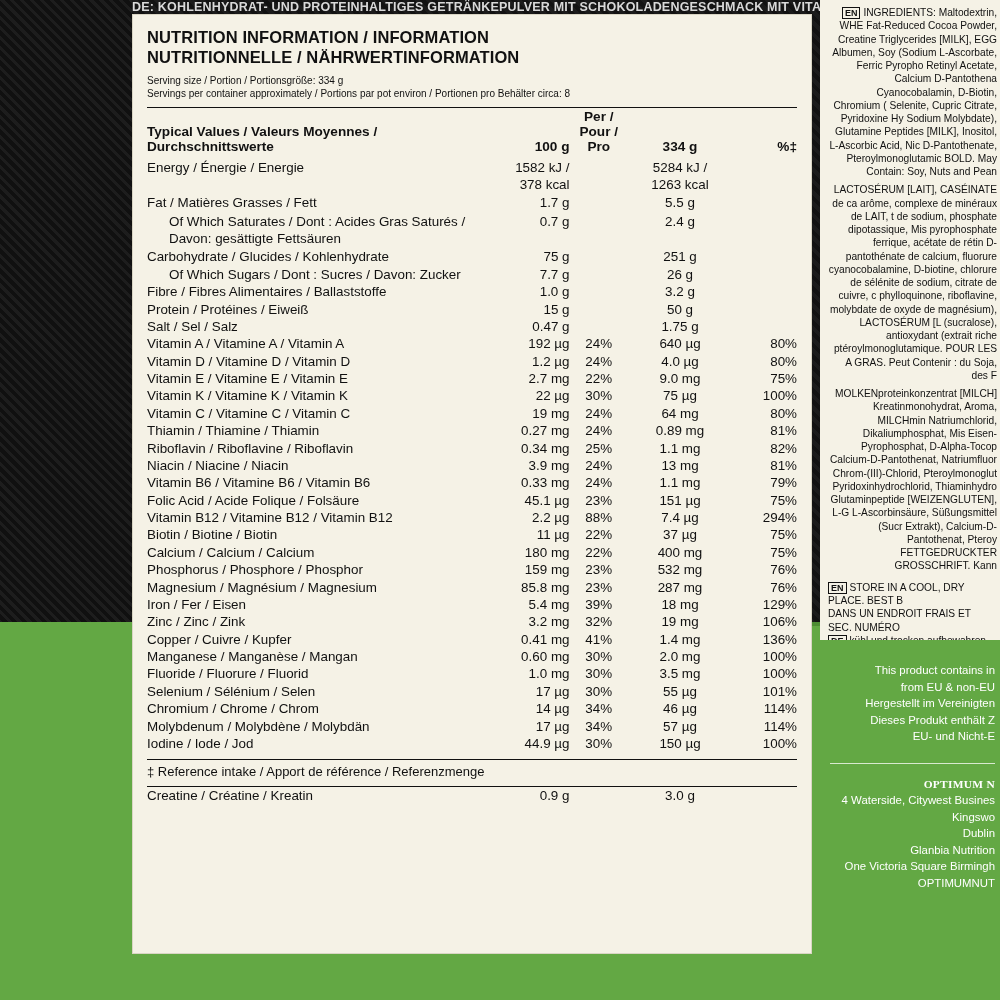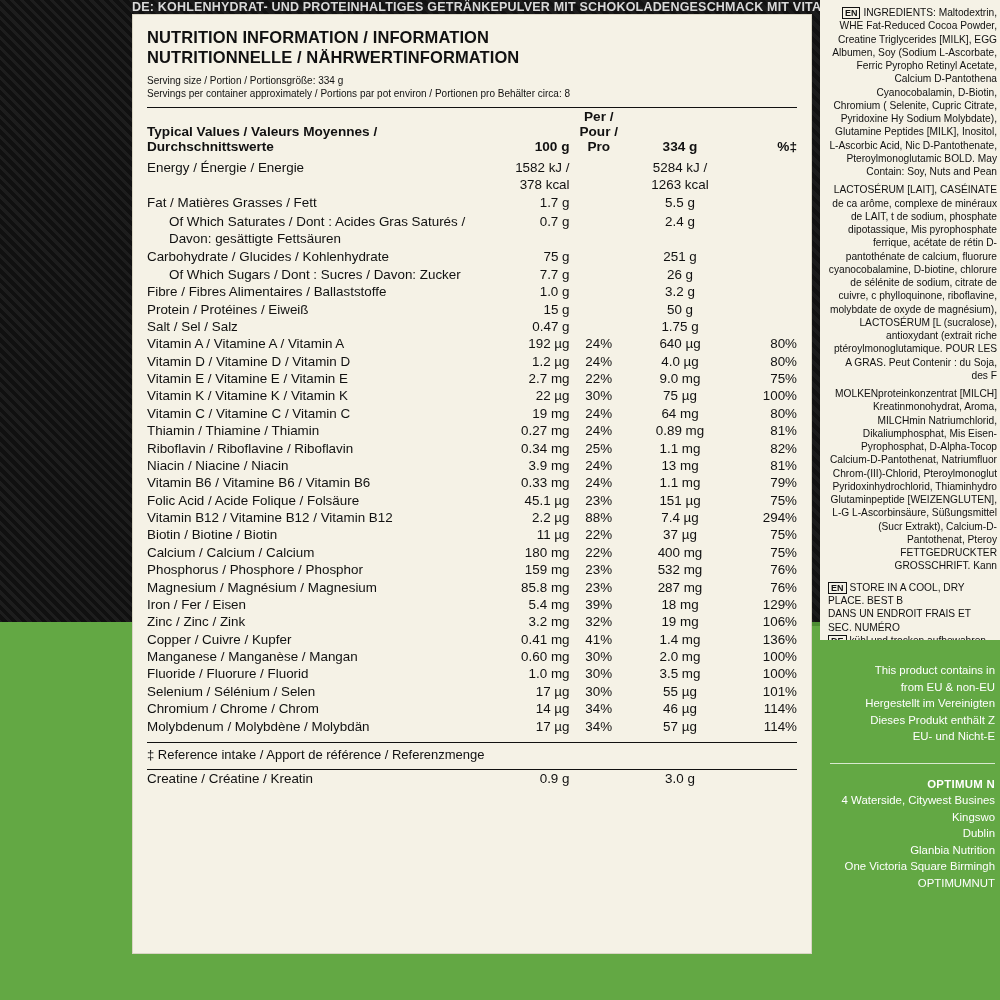--- a/index.html
+++ b/index.html
@@ -133,21 +133,21 @@
     font-size: 11.4px;
     line-height: 1.45;
     text-align: right;
     overflow: hidden;
   }
   .origin-block { margin-bottom: 18px; }
   .addr-sep {
     border-top: 1px solid rgba(255,255,255,.75);
     margin: 10px 0 12px 0;
   }
-  .brand-name { font-weight: 700; letter-spacing: .3px; }
+  .brand-name { font-weight: 700; letter-spacing: .3px; font-family: Liberation Serif, serif; }
   .addr-line { }
   
   .left-gutter {
     position: absolute;
     left: 0; top: 0; width: 132px; height: 1000px;
     background:
       repeating-linear-gradient(45deg, #1d1d1d 0px, #1d1d1d 3px, #101010 3px, #101010 7px);
   }
   .left-gutter.green-part {
     top: 622px; height: 378px;
@@ -401,20 +401,27 @@
             <td class="c-p1">34%</td>
             <td class="c-334">46 µg</td>
             <td class="c-p2">114%</td>
           </tr>
           <tr>
             <td class="c-name"><span>Molybdenum / Molybdène / Molybdän</span></td>
             <td class="c-100">17 µg</td>
             <td class="c-p1">34%</td>
             <td class="c-334">57 µg</td>
             <td class="c-p2">114%</td>
+          </tr>
+          <tr>
+            <td class="c-name"><span>Iodine / Iode / Jod</span></td>
+            <td class="c-100">44.9 µg</td>
+            <td class="c-p1">30%</td>
+            <td class="c-334">150 µg</td>
+            <td class="c-p2">100%</td>
           </tr>
         </tbody>
     </table>
 
     <div class="rule thin"></div>
     <div class="footnote">‡ Reference intake / Apport de référence / Referenzmenge</div>
     <div class="rule thin"></div>
     <table class="nutri">
       <tbody>
         <tr class="creatine-row">

